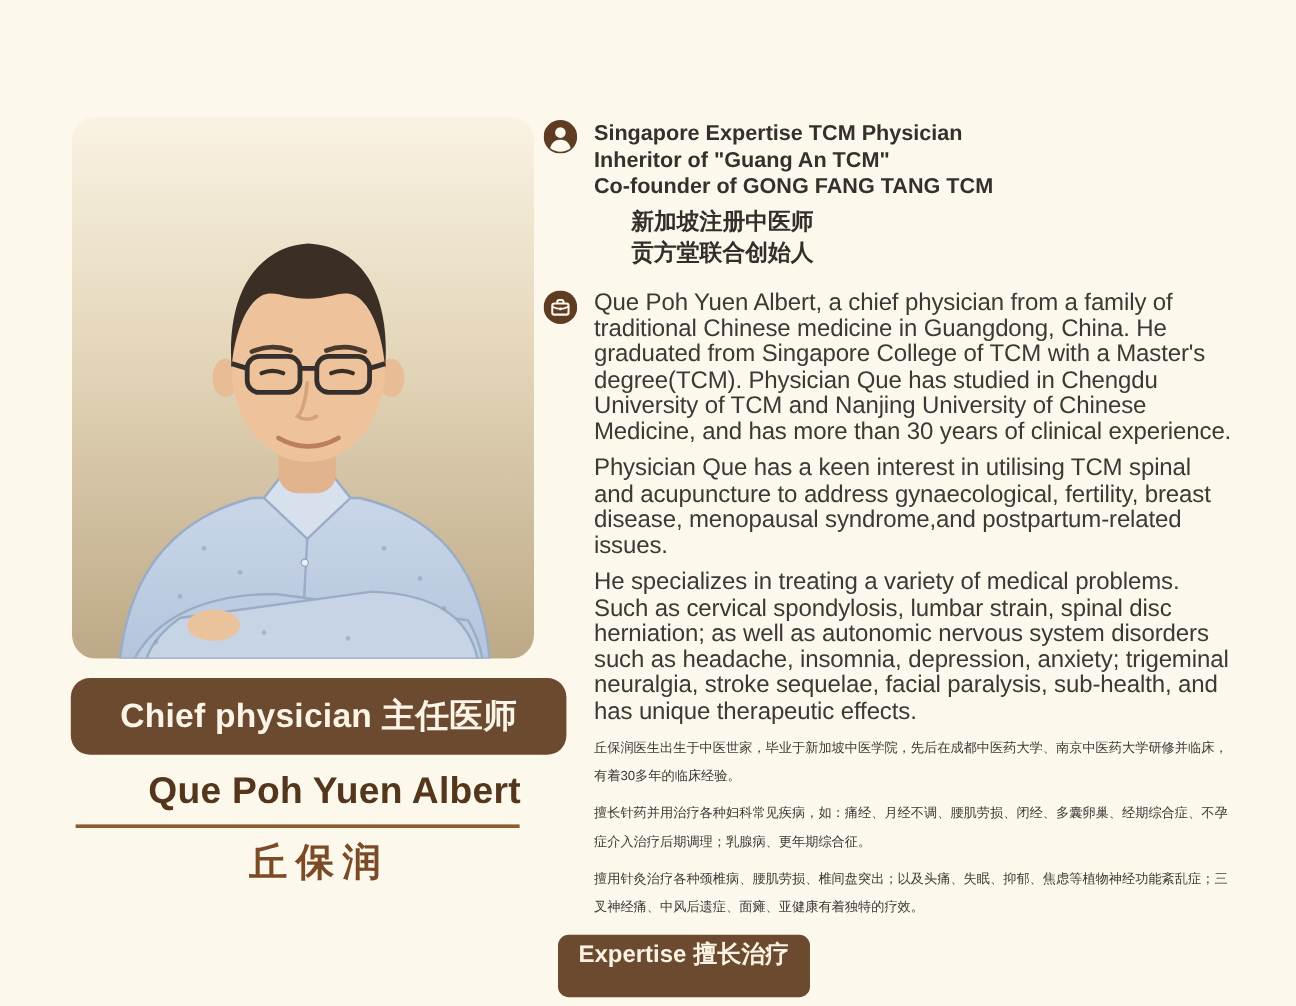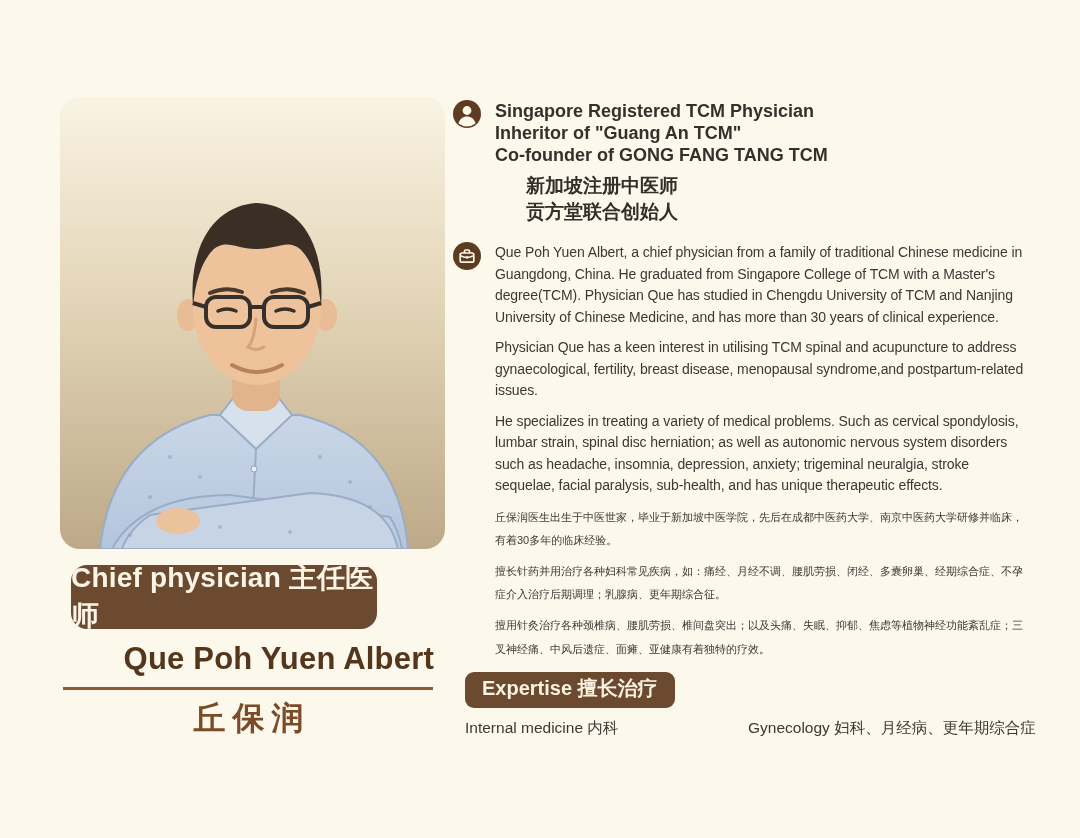--- a/index.html
+++ b/index.html
@@ -13,39 +13,39 @@
 
   
   .photo {
     position: absolute; left: 60px; top: 97px;
     width: 385px; height: 452px;
     border-radius: 20px; overflow: hidden;
   }
   .photo svg { display: block; width: 100%; height: 100%; }
 
   .role-banner {
-    position: absolute; left: 71px; top: 565px;
-    width: 306px; height: 64px;
+    position: absolute; left: 59px; top: 565px;
+    width: 413px; height: 64px;
     background: #6b4a2f; border-radius: 16px;
     display: flex; align-items: center; justify-content: center;
     color: #fbf4e7; font-size: 28px; font-weight: 700;
     letter-spacing: 0.2px;
   }
   .name-en {
     position: absolute; left: 59px; top: 641px; width: 375px;
     text-align: right;
     color: #54361d; font-size: 31px; font-weight: 800;
     letter-spacing: 0.2px;
   }
   .name-divider {
     position: absolute; left: 63px; top: 687px;
     width: 370px; height: 3px; background: #8a5c30;
   }
   .name-cn {
-    position: absolute; left: 61px; top: 697px; width: 375px;
+    position: absolute; left: 75px; top: 697px; width: 375px;
     text-align: center;
     color: #7b4b27; font-size: 32px; font-weight: 700;
     letter-spacing: 7px; text-indent: 7px;
   }
 
   
   .right-col { position: absolute; left: 453px; top: 100px; width: 585px; }
 
   .section-row { display: flex; align-items: flex-start; }
   .section-icon { flex: 0 0 28px; width: 28px; height: 28px; margin-right: 14px; }
@@ -55,31 +55,31 @@
     color: #34302b; font-size: 18px; font-weight: 600; line-height: 22px;
   }
   .title-lines-cn { margin-top: 7px; margin-left: 31px; }
   .title-lines-cn div {
     color: #322e29; font-size: 19px; font-weight: 700; line-height: 26px;
   }
 
   .bio-row { margin-top: 17px; }
   .bio-text { width: 533px; }
   .bio-text p {
-    color: #3c3834; font-size: 14px; line-height: 21.5px;
+    color: #3c3834; font-size: 20px; line-height: 21.5px;
     margin-bottom: 9px; letter-spacing: -0.1px;
   }
   .bio-text p.cn { font-size: 11px; line-height: 23.2px; margin-bottom: 8px; letter-spacing: 0; }
   .bio-text p:last-child { margin-bottom: 4px; }
 
   .expertise-badge {
     display: inline-block; margin: 7px 0 0 12px;
     background: #6b4a2f; color: #faf2e2;
     font-size: 20px; font-weight: 700;
-    padding: 3px 17px 6px 17px; border-radius: 9px;
+    padding: 3px 17px 22px 17px; border-radius: 9px;
   }
   .expertise-cols { display: flex; margin-top: 8px; padding-left: 12px; }
   .expertise-col-left { width: 283px; }
   .expertise-col-right { flex: 1; }
   .expertise-cols div {
     color: #3c3834; font-size: 15.5px; line-height: 23px;
   }
 </style>
 </head>
 <body>
@@ -163,21 +163,21 @@
   <div class="section-row">
     <span class="section-icon">
       <svg viewBox="0 0 28 28">
         <circle cx="14" cy="14" r="14" fill="#5e3c21"></circle>
         <circle cx="14" cy="10.5" r="4.4" fill="#fdf8ec"></circle>
         <path d="M5.5,23.5 C6.5,18.5 10,16.4 14,16.4 C18,16.4 21.5,18.5 22.5,23.5 A 14 14 0 0 1 5.5 23.5 Z" fill="#fdf8ec"></path>
       </svg>
     </span>
     <div>
       <div class="title-lines-en">
-        <div>Singapore Registered TCM Physician</div>
+        <div>Singapore Expertise TCM Physician</div>
         <div>Inheritor of "Guang An TCM"</div>
         <div>Co-founder of GONG FANG TANG TCM</div>
       </div>
       <div class="title-lines-cn">
         <div>新加坡注册中医师</div>
         <div>贡方堂联合创始人</div>
       </div>
     </div>
   </div>
 

